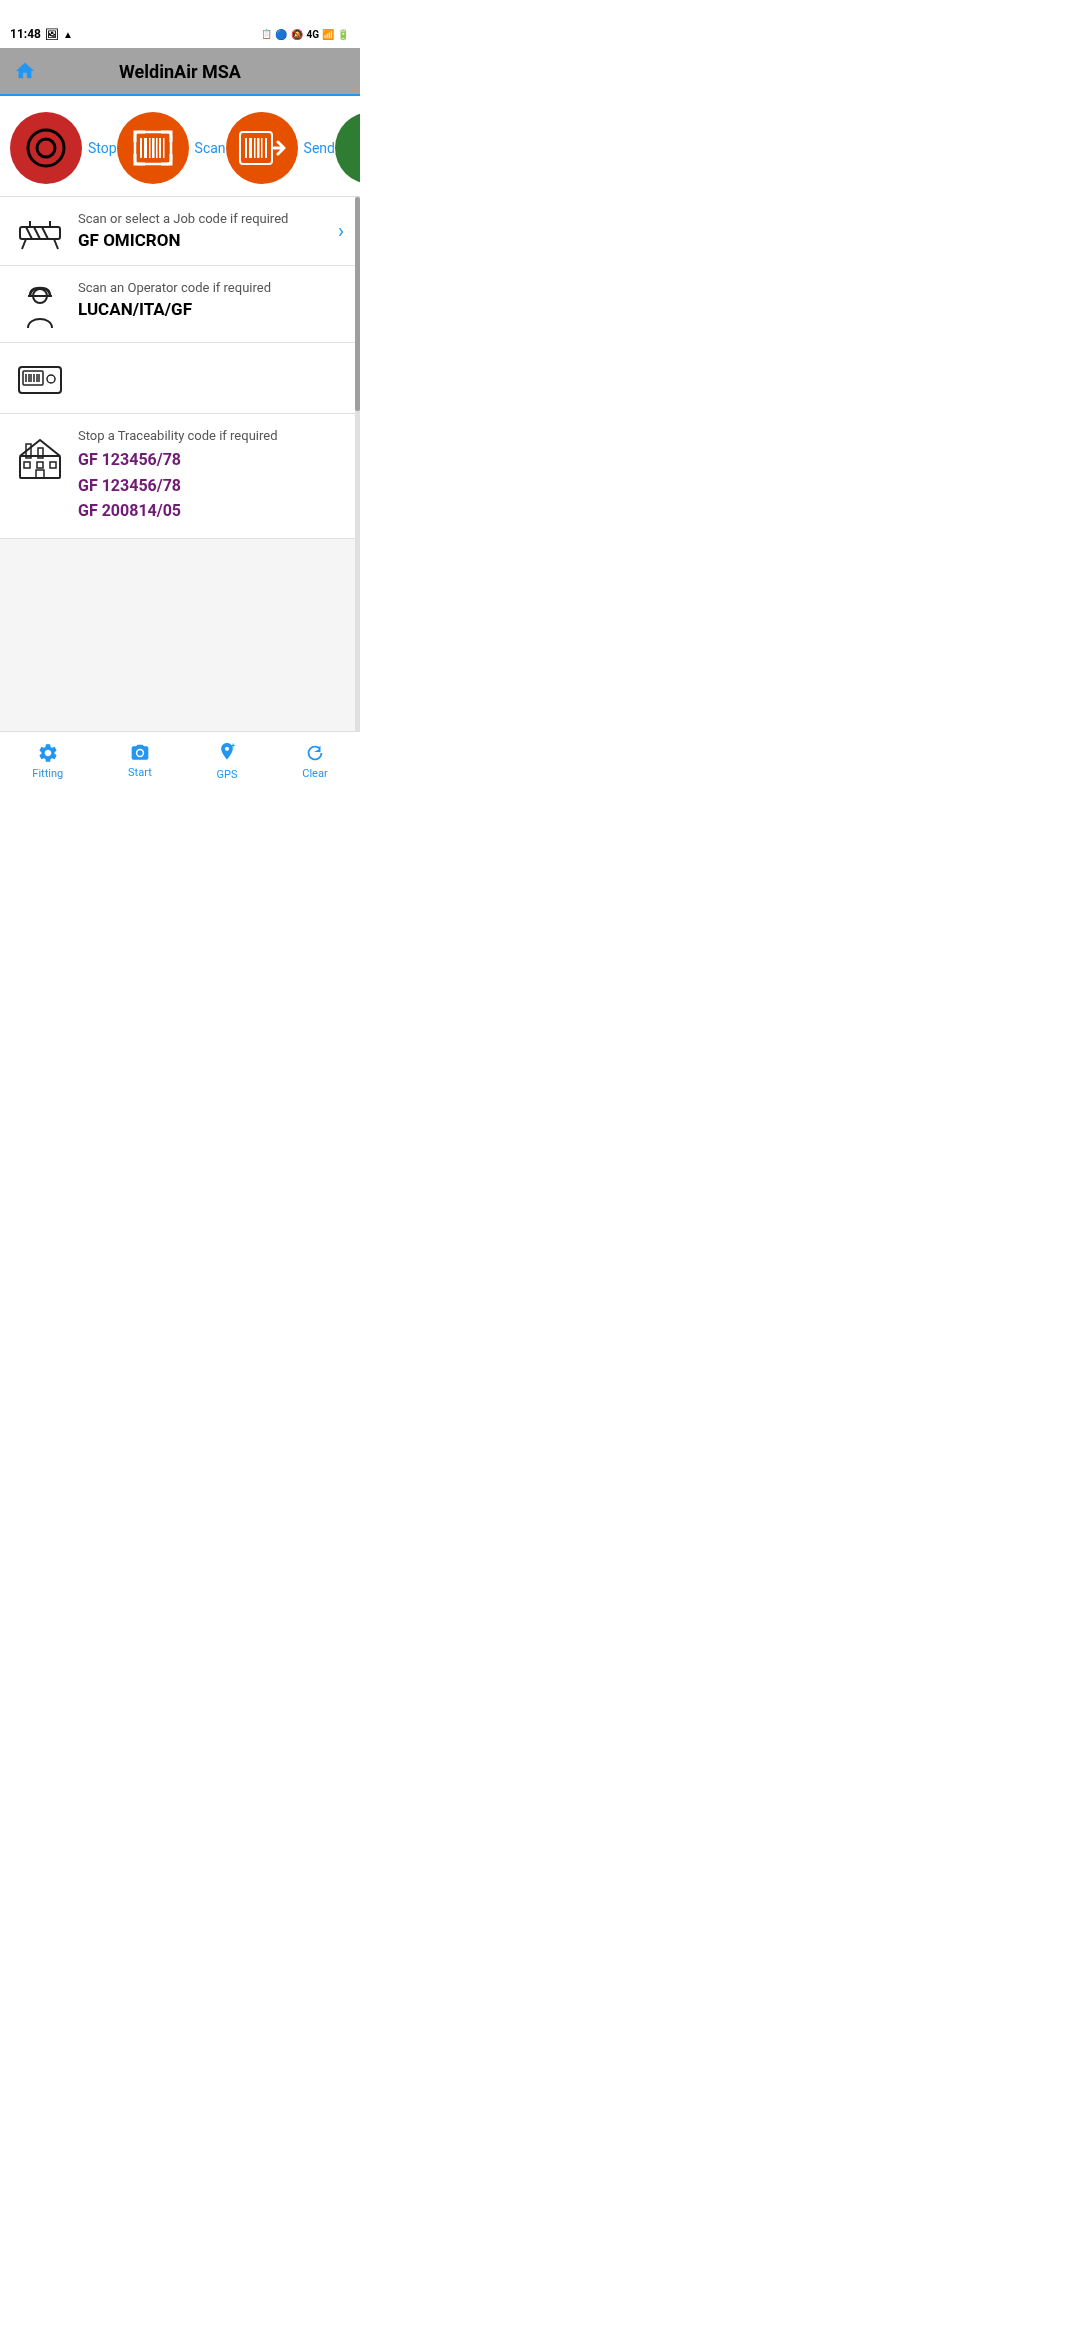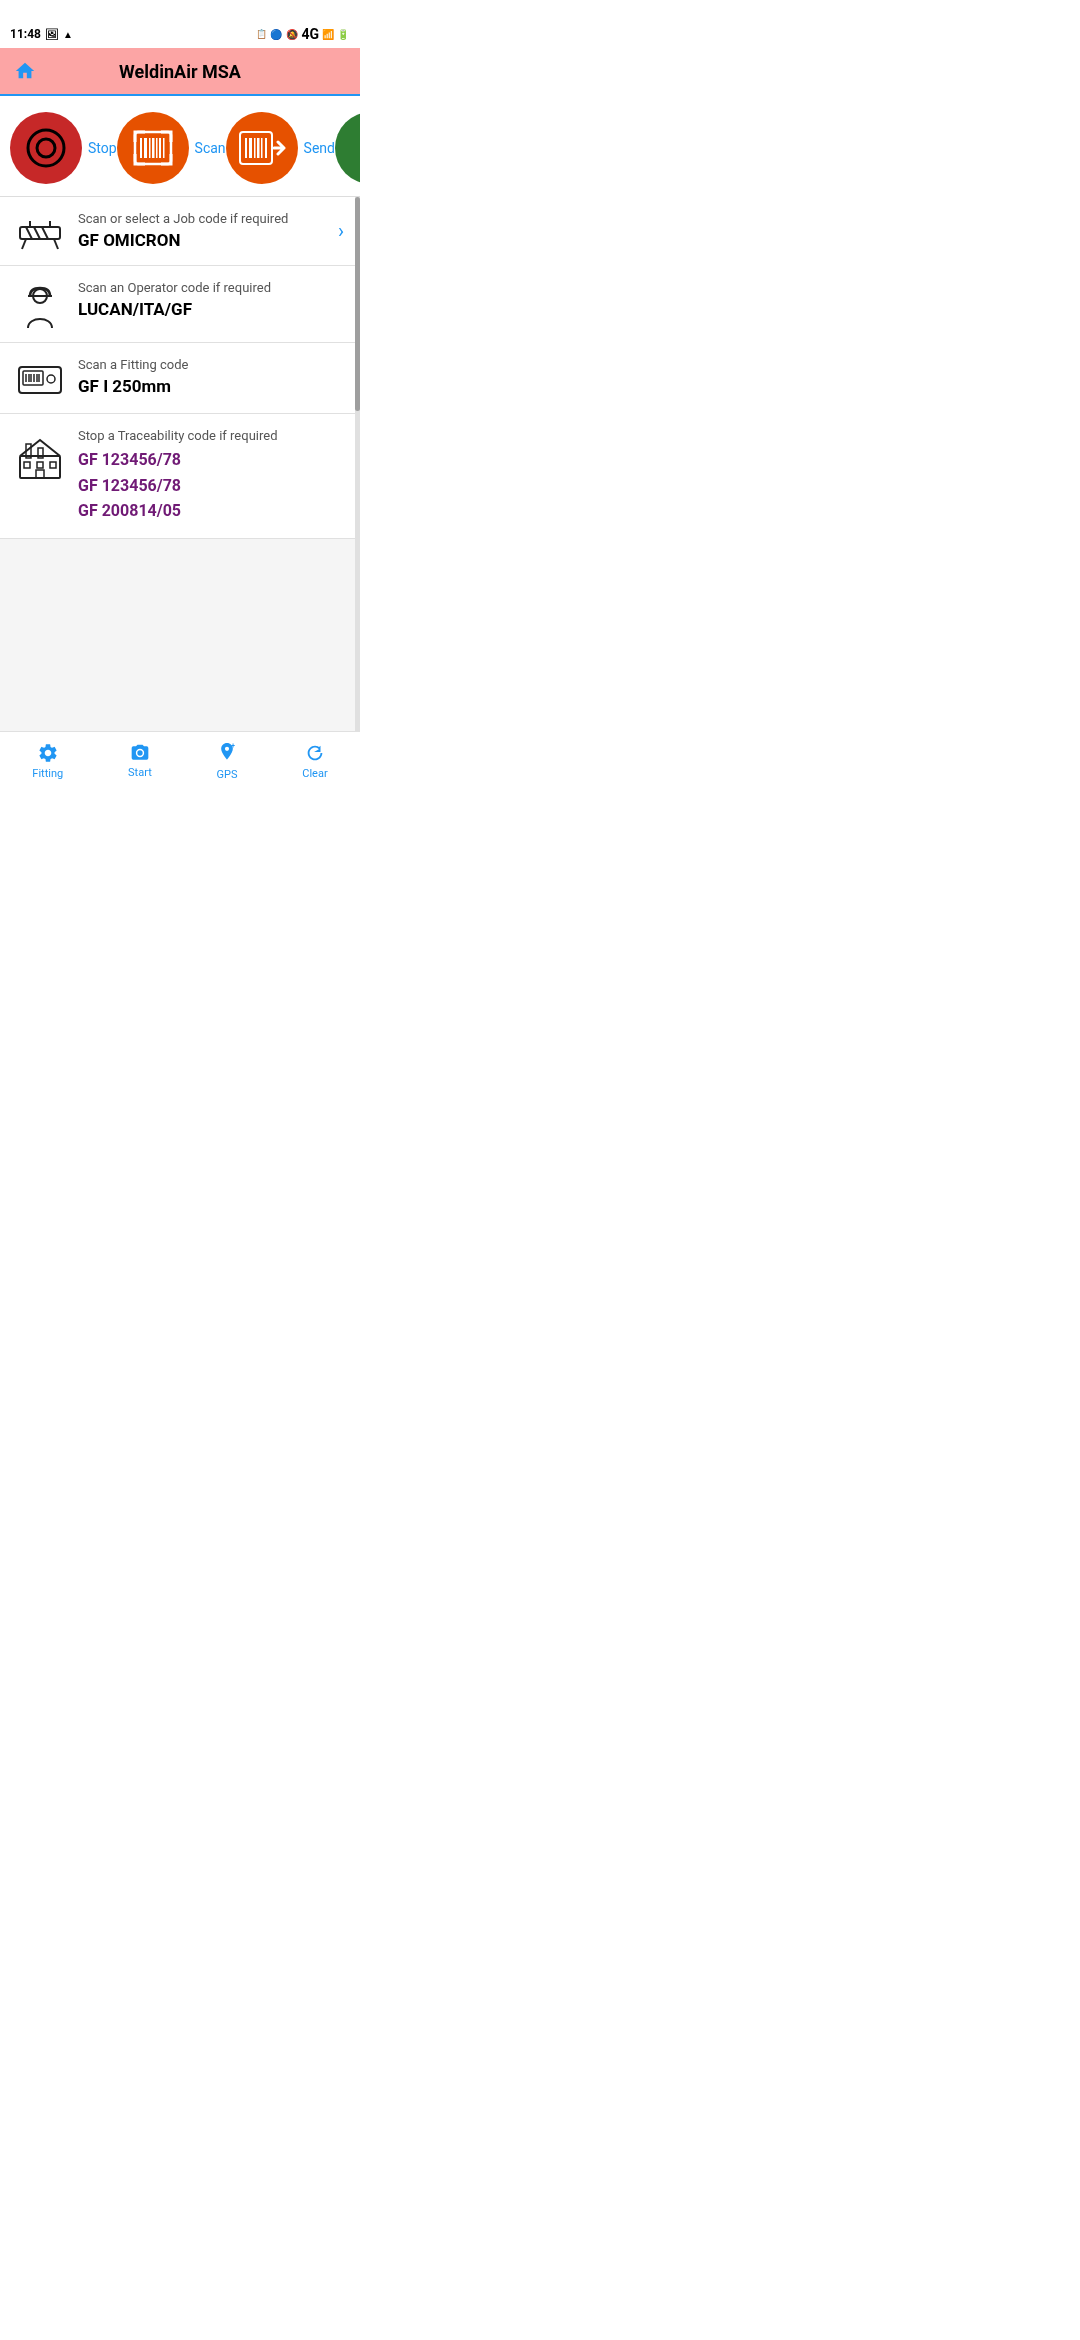--- a/index.html
+++ b/index.html
@@ -31,21 +31,21 @@
     .status-time { font-size: 12px; font-weight: 700; }
 
     
     .header {
       height: 48px;
       display: flex;
       align-items: center;
       justify-content: center;
       position: relative;
       border-bottom: 2px solid #2196F3;
-      background: #fca5a5;
+      background: #a3a3a3;
     }
     .header-title {
       font-size: 18px;
       font-weight: 700;
       color: #000;
     }
     .header-home {
       position: absolute;
       left: 14px;
       color: #2196F3;
@@ -205,21 +205,21 @@
 <div class="status-bar">
   <div class="status-left">
     <span class="status-time">11:48</span>
     <span>🖼</span>
     <span style="font-size:10px;">▲</span>
   </div>
   <div class="status-right">
     <span style="font-size:9px;">📋</span>
     <span style="font-size:10px;">🔵</span>
     <span style="font-size:10px;">🔕</span>
-    <span style="font-size:14px; font-weight:700;">4G</span>
+    <span style="font-size:10px; font-weight:700;">4G</span>
     <span style="font-size:10px;">📶</span>
     <span style="font-size:10px;">🔋</span>
   </div>
 </div>
 
 <div class="header">
   <span class="header-home">
     <svg width="22" height="22" viewBox="0 0 24 24" fill="#2196F3">
       <path d="M10 20v-6h4v6h5v-8h3L12 3 2 12h3v8z"></path>
     </svg>
@@ -346,24 +346,20 @@
         <line x1="9" y1="13" x2="9" y2="21" stroke="#222" stroke-width="1.5"></line>
         <line x1="12" y1="13" x2="12" y2="21" stroke="#222" stroke-width="1.5"></line>
         <line x1="14" y1="13" x2="14" y2="21" stroke="#222" stroke-width="1.5"></line>
         <line x1="17" y1="13" x2="17" y2="21" stroke="#222" stroke-width="1.5"></line>
         <line x1="20" y1="13" x2="20" y2="21" stroke="#222" stroke-width="1.5"></line>
         <line x1="22" y1="13" x2="22" y2="21" stroke="#222" stroke-width="1.5"></line>
 
         <rect x="30" y="14" width="8" height="8" rx="4" fill="none" stroke="#222" stroke-width="1.5"></rect>
       </svg>
     </div>
-    <div class="list-text">
-      <div class="list-hint">Scan a Fitting code</div>
-      <div class="list-value">GF I   250mm</div>
-    </div>
   </div>
 
   <div class="list-item">
     <div class="list-icon">
       <svg width="44" height="48" viewBox="0 0 44 48" fill="none" stroke="#222" stroke-width="2">
 
         <rect x="2" y="24" width="40" height="22" rx="1" fill="none" stroke="#222" stroke-width="2"></rect>
 
         <path d="M2 24 L22 8 L42 24" fill="none" stroke="#222" stroke-width="2"></path>
 

